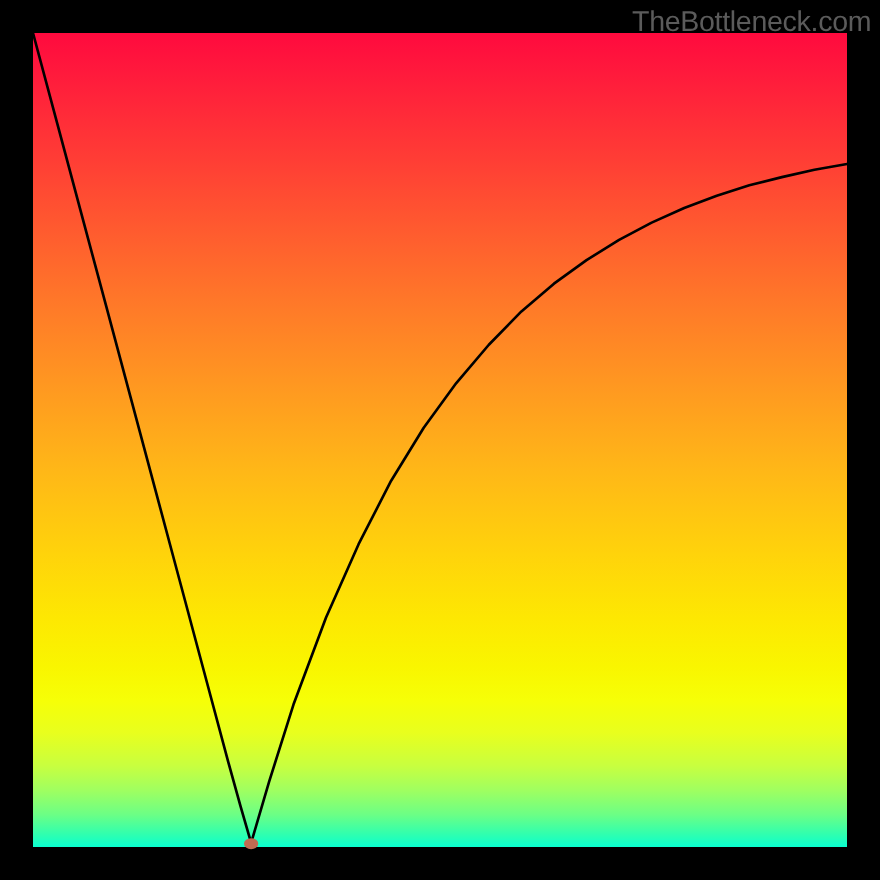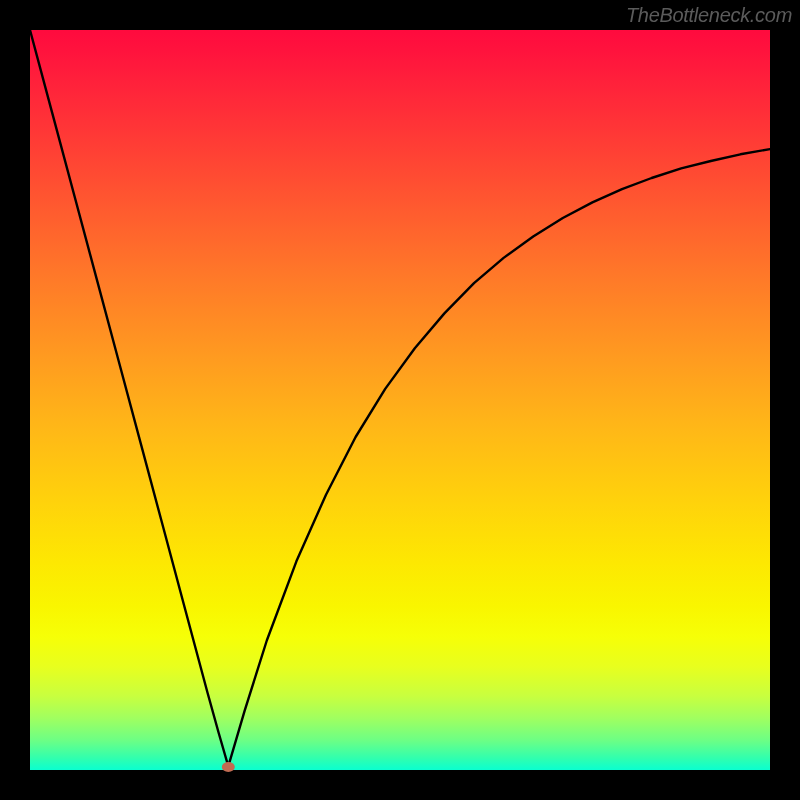--- a/index.html
+++ b/index.html
@@ -51,24 +51,23 @@
     top: 0;
     width: 740px;
     height: 740px;
     overflow: visible;
   }
   .watermark {
     position: absolute;
     top: 4px;
     right: 8px;
     color: #5b5b5b;
-    font-size: 20px;
+    font-size: 26px;
     letter-spacing: -0.3px;
     font-weight: 400;
-    font-style: italic;
   }
 </style>
 </head>
 <body>
 
 <div class="frame">
 
   <div class="plot">
     <svg viewBox="0 0 740 740" preserveAspectRatio="none">
 

